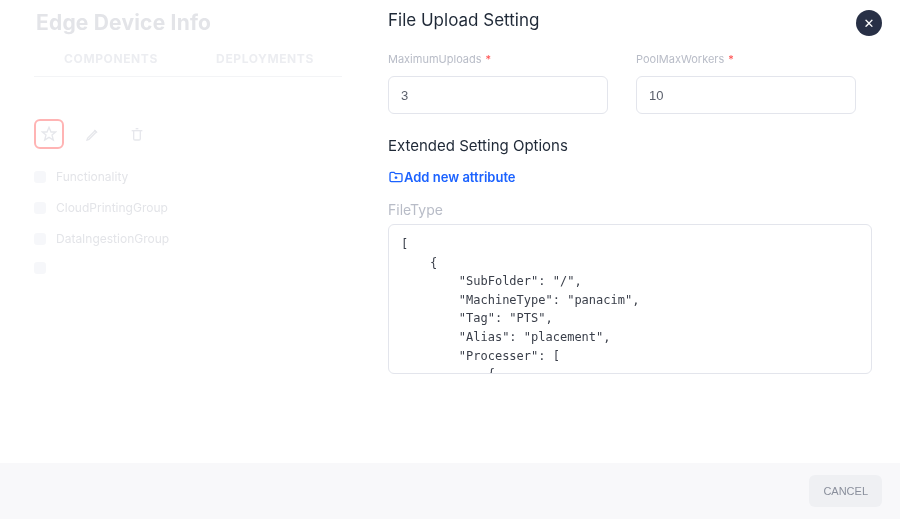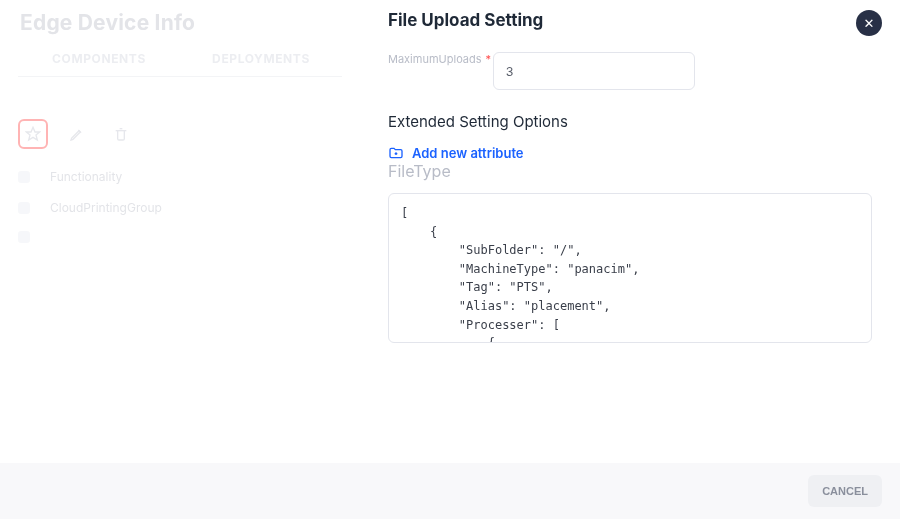--- a/index.html
+++ b/index.html
@@ -12,55 +12,55 @@
     --blue:#1b62ff;
     --red:#e74c3c;
     --dark:#283046;
     --border:#e6e8ee;
   }
   *{box-sizing:border-box}
   html,body{margin:0;padding:0;background:#fff;font-family:Inter, "Helvetica Neue", Arial, sans-serif;color:var(--ink);height:100%}
   .app{display:flex;width:900px;height:519px;overflow:hidden;position:relative}
 
   
-  .left{width:360px;flex:0 0 360px;padding:8px 18px 0 18px;border-right:0 solid transparent}
+  .left{width:360px;flex:0 0 360px;padding:8px 18px 0 34px;border-right:0 solid transparent}
   .page-title{font-size:21px;font-weight:700;color:#c0c3cc;letter-spacing:.2px;margin:2px 0 10px 2px}
   .tabs{display:flex;gap:0;border-bottom:1px solid #e5e7eb;padding-bottom:0;margin-bottom:24px}
   .tab{flex:1;text-align:center;font-size:12px;font-weight:700;letter-spacing:.6px;color:#d5d8e0;padding:6px 0 10px}
 
   .toolbar{display:flex;align-items:center;gap:14px;margin:42px 0 12px 0}
   .tbx{width:30px;height:30px;border:2px solid #ff5a5a;border-radius:6px;display:flex;align-items:center;justify-content:center;color:#c8cbd4}
   .tbx.plain{border:none}
   .tbx svg{width:16px;height:16px;stroke:#c8cbd4;fill:none;stroke-width:2}
   .list{margin-top:4px}
-  .row{display:flex;align-items:center;gap:20px;padding:8px 0}
+  .row{display:flex;align-items:center;gap:10px;padding:8px 0}
   .dot{width:12px;height:12px;border-radius:3px;background:#eceef3}
   .dot.marked{outline:2px solid #ff5a5a;border-radius:4px}
   .label{font-size:12px;color:#c0c3cc}
 
   
   .right{flex:1;position:relative;padding:10px 28px 0 28px}
-  .panel-title{font-size:17px;font-weight:700;color:#1f2937;margin:0 0 22px 0}
+  .panel-title{font-size:17px;font-weight:400;color:#1f2937;margin:0 0 22px 0}
   .close{position:absolute;top:10px;right:18px;width:26px;height:26px;border-radius:50%;background:var(--dark);color:#fff;display:flex;align-items:center;justify-content:center;font-size:13px;cursor:pointer}
   .form{display:flex;flex-wrap:wrap;gap:18px 28px}
-  .field{display:flex;flex-direction:row;gap:2px;width:220px}
+  .field{display:flex;flex-direction:column;gap:10px;width:220px}
   .field .lbl{font-size:11px;color:#b8bcc7}
   .field .lbl .req{color:#ff4d4d;margin-left:4px}
   .field input{height:38px;border:1px solid #e3e5ec;border-radius:6px;padding:0 12px;font-size:13px;color:#5a5f6b;background:#fff;outline:none}
 
   .section-h{font-size:15px;font-weight:400;margin:22px 0 14px 0}
-  .add-attr{display:flex;align-items:center;gap:8px;color:var(--blue);font-size:13px;font-weight:600;cursor:pointer;}
+  .add-attr{display:flex;align-items:center;color:var(--blue);font-size:13px;font-weight:600;cursor:pointer;margin-bottom:16px}
   .add-attr svg{width:16px;height:16px;fill:none;stroke:var(--blue);stroke-width:2}
 
-  .filetype-label{font-size:16px;color:#b8bcc7;margin-bottom:12px}
+  .filetype-label{font-size:14px;color:#b8bcc7;margin-bottom:6px}
   .codebox{border:1px solid #e3e5ec;border-radius:6px;padding:10px 12px;font-family:ui-monospace,Consolas,Monaco,monospace;font-size:12px;color:#3a3f4a;line-height:1.55;white-space:pre;overflow:auto;height:150px}
 
   
   .footer{position:absolute;bottom:0;left:0;right:0;height:56px;background:#f8f8fa;display:flex;align-items:center;justify-content:flex-end;gap:10px;padding:0 18px}
-  .btn{height:32px;border-radius:6px;padding:0 14px;font-size:11px;font-weight:700;display:inline-flex;align-items:center;gap:6px;cursor:pointer;border:none}
+  .btn{height:32px;border-radius:6px;padding:0 14px;font-size:11px;font-weight:400;display:inline-flex;align-items:center;gap:6px;cursor:pointer;border:none}
   .btn.ghost{background:#eff0f3;color:#8a8f9c}
   .btn.dark{background:var(--dark);color:#fff}
   .btn svg{width:12px;height:12px;stroke:currentColor;fill:none;stroke-width:2}
 
   
   .dim-overlay{position:absolute;inset:0;background:rgba(255,255,255,.55);pointer-events:none}
   .left{position:relative}
 </style>
 </head>
 <body>
@@ -99,38 +99,48 @@
       <div class="row">
         <span class="dot"></span>
         <span class="label">Functionality</span>
       </div>
       <div class="row">
         <span class="dot"></span>
         <span class="label">CloudPrintingGroup</span>
       </div>
       <div class="row">
         <span class="dot"></span>
+        <span class="label">DataIngestionGroup</span>
+      </div>
+      <div class="row">
+        <span class="dot"></span>
       </div>
     </div>
 
     <div class="dim-overlay"></div>
   </div>
 
   <div class="right">
     <div class="close">
       <span>✕</span>
     </div>
     <div class="panel-title">File Upload Setting</div>
 
     <div class="form">
       <div class="field">
         <div class="lbl">
           <span>MaximumUploads</span><span class="req">*</span>
         </div>
         <input type="text" value="3" style="">
+      </div>
+      <div class="field">
+        <div class="lbl">
+          <span>PoolMaxWorkers</span><span class="req">*</span>
+        </div>
+        <input type="text" value="10" style="">
       </div>
     </div>
 
     <div class="section-h">Extended Setting Options</div>
 
     <div class="add-attr">
       <svg viewBox="0 0 24 24">
           <path d="M3 7a2 2 0 0 1 2-2h4l2 2h8a2 2 0 0 1 2 2v8a2 2 0 0 1-2 2H5a2 2 0 0 1-2-2V7z"></path>
           <path d="M12 11v4"></path>
           <path d="M10 13h4"></path>

